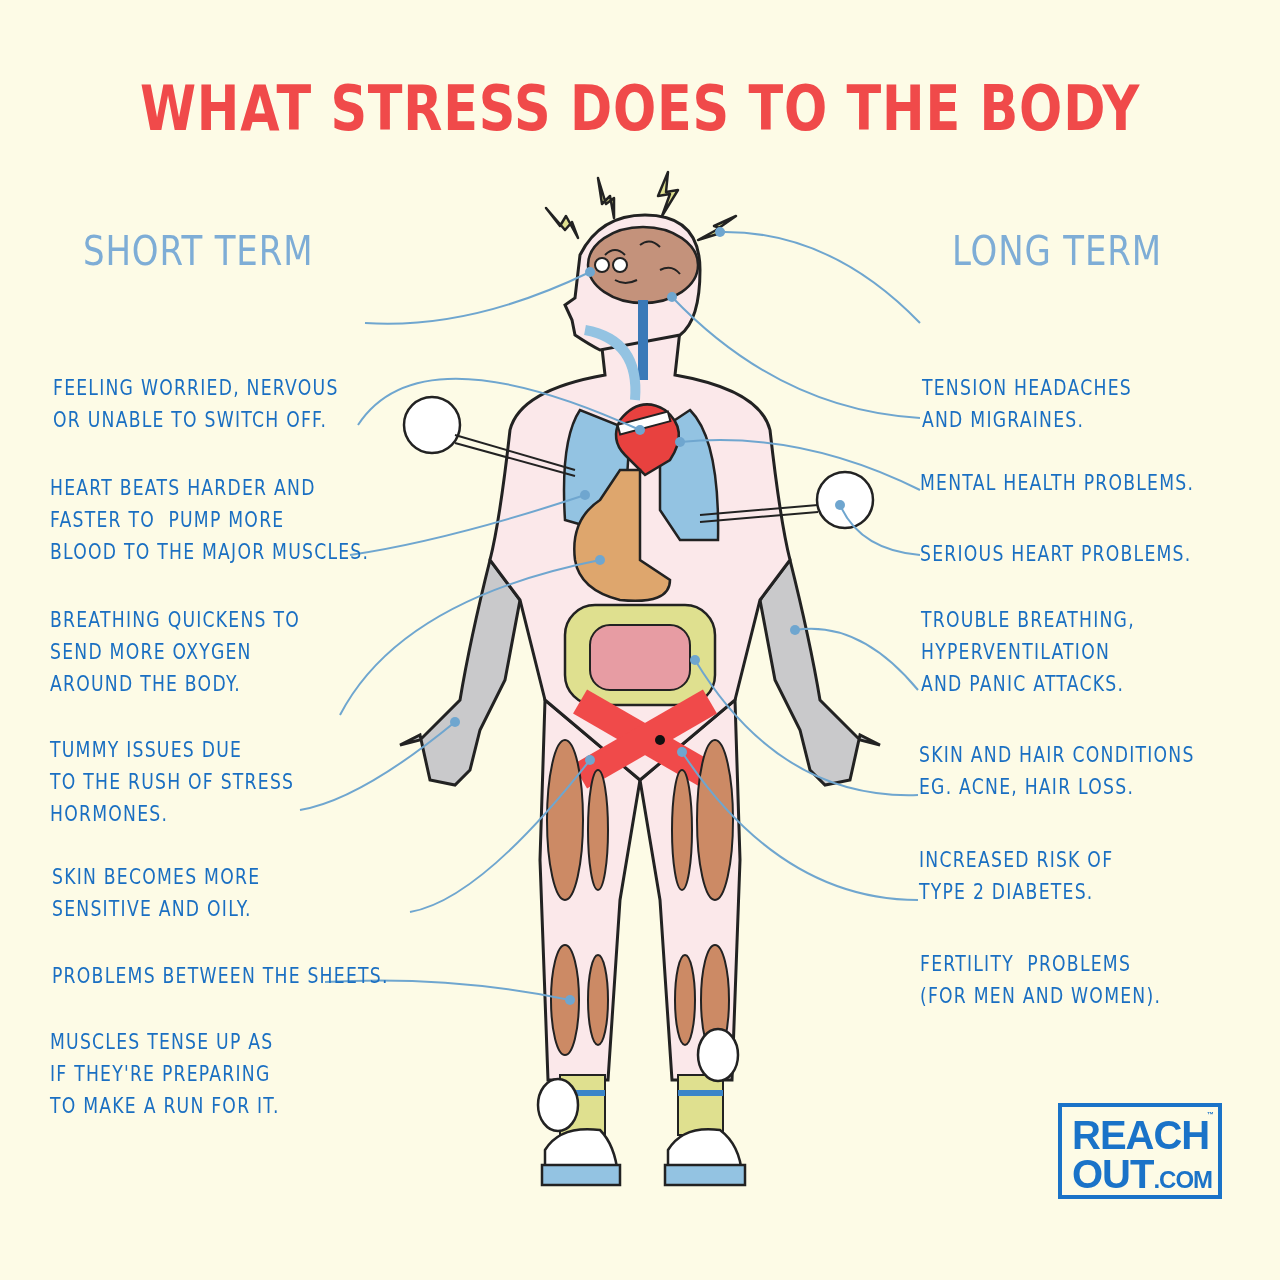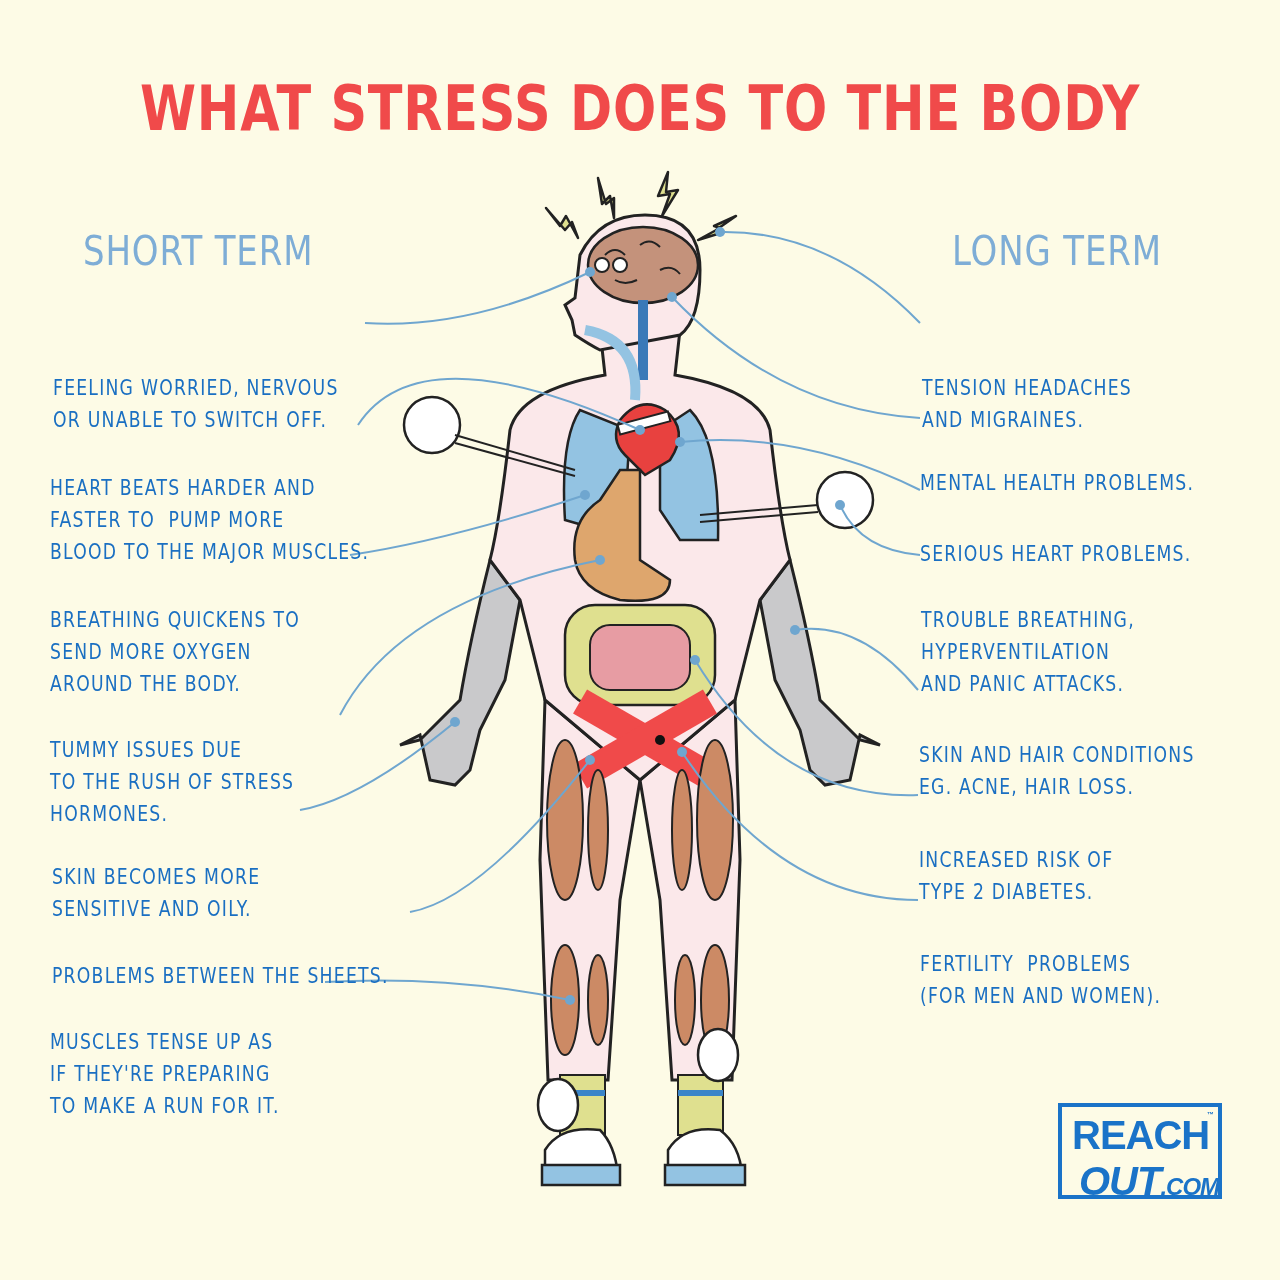--- a/index.html
+++ b/index.html
@@ -4,21 +4,21 @@
 <style>
   html, body { margin:0; padding:0; }
   body { width:1280px; height:1280px; background:#fdfbe6; position:relative; overflow:hidden; font-family:"DejaVu Sans", sans-serif; }
   .title { position:absolute; left:0; width:1280px; top:72px; text-align:center; color:#f04a4a; font-size:62px; font-weight:bold; letter-spacing:1px; font-family:"DejaVu Sans", sans-serif; transform:scaleX(0.82); }
   .col-head { position:absolute; top:228px; color:#7eadd6; font-size:40px; letter-spacing:1px; font-family:"DejaVu Sans", sans-serif; transform:scaleX(0.85); transform-origin:left top; }
   .item { position:absolute; color:#1a6fc2; font-size:21px; line-height:32px; letter-spacing:1.5px; font-family:"DejaVu Sans", sans-serif; white-space:pre; transform:scaleX(0.82); transform-origin:left top; }
   .item span { display:block; }
   svg.art { position:absolute; left:0; top:0; }
   .logo { position:absolute; left:1058px; top:1103px; width:164px; height:96px; border:4px solid #1a73c8; box-sizing:border-box; background:#fdfbe6; color:#1a73c8; font-family:"Liberation Sans", sans-serif; font-weight:bold;padding-left:33px; }
   .logo .l1 { position:absolute; left:10px; top:8px; font-size:40px; line-height:40px; letter-spacing:-1px; }
-  .logo .l2 { position:absolute; left:17px; top:46px; font-size:40px; line-height:56px; letter-spacing:-1px;font-style:italic; }
+  .logo .l2 { position:absolute; left:10px; top:46px; font-size:40px; line-height:42px; letter-spacing:-1px; }
   .logo .l2 small { font-size:24px; }
   .logo .tm { position:absolute; right:4px; top:4px; font-size:7px; }
 </style>
 </head>
 <body>
 
 <div class="title">WHAT STRESS DOES TO THE BODY</div>
 
 <div class="col-head" style="left:83px;">SHORT TERM</div>
 <div class="col-head" style="left:952px;">LONG TERM</div>

